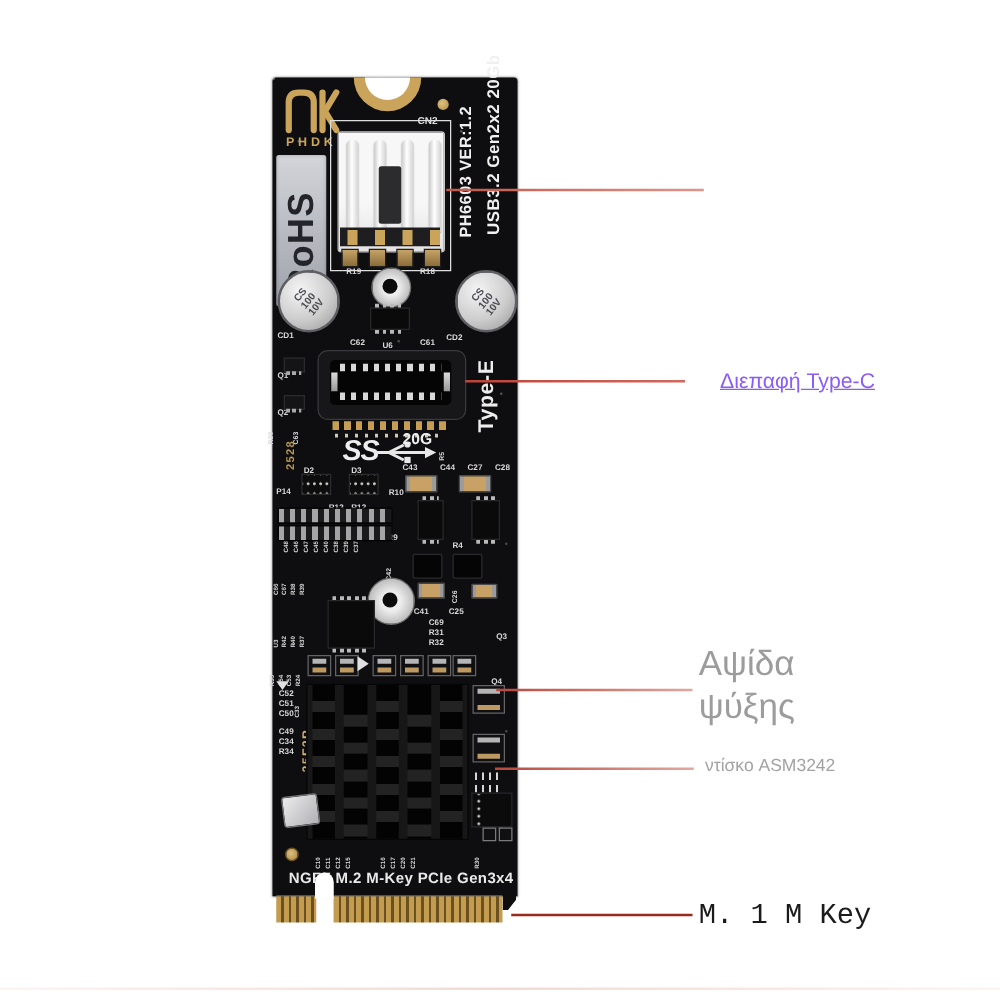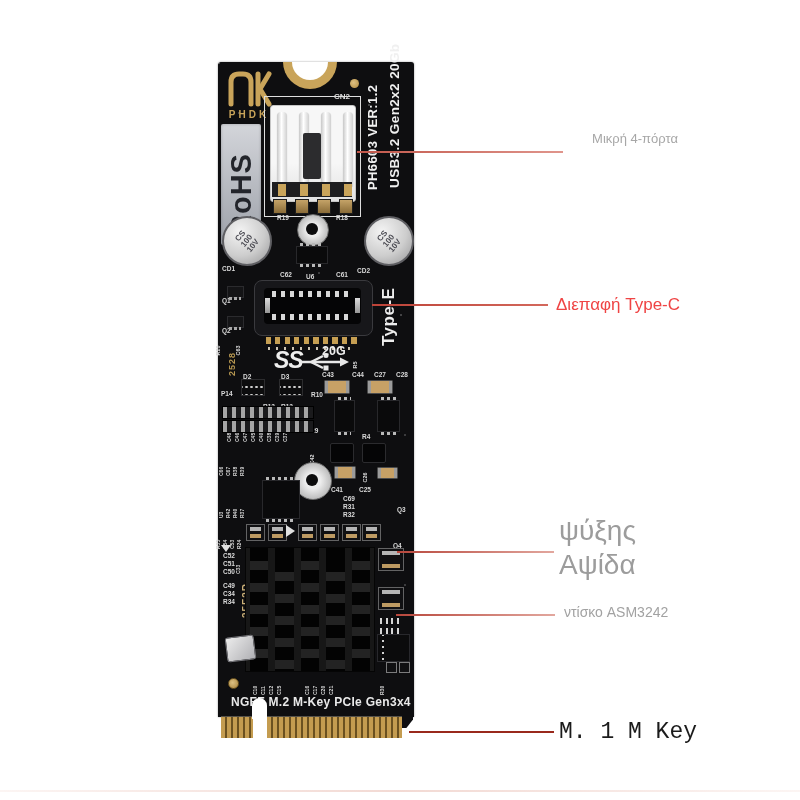--- a/index.html
+++ b/index.html
@@ -85,21 +85,21 @@
             box-shadow:20px 50px 0 rgba(255,255,255,.3),150px 42px 0 rgba(255,255,255,.3),60px 122px 0 rgba(255,255,255,.25),
                        172px 162px 0 rgba(255,255,255,.3),12px 232px 0 rgba(255,255,255,.3),182px 252px 0 rgba(255,255,255,.3),
                        30px 352px 0 rgba(255,255,255,.3),186px 372px 0 rgba(255,255,255,.25),16px 452px 0 rgba(255,255,255,.3),
                        186px 522px 0 rgba(255,255,255,.25),150px 642px 0 rgba(255,255,255,.3),100px 210px 0 rgba(255,255,255,.25);}
   .gold-via{position:absolute;left:228px;top:678px;width:9px;height:9px;border-radius:50%;
             background:radial-gradient(circle at 40% 40%,#dcc083,#a9843c);border:1px solid #6d5420;}
   
   .leader{position:absolute;height:2px;}
   .callout{position:absolute;color:#9b9b9b;}
   .c1{left:528px;top:131px;width:214px;text-align:center;font-size:13px;line-height:16px;color:#a7a7a7;}
-  .c2{left:556px;top:295px;font-size:17px;color:#ef4444;}
+  .c2{left:576px;top:295px;font-size:17px;color:#8b5cf6;text-decoration:underline;}
   .c3{left:559px;top:514px;font-size:28px;line-height:34px;color:#9c9c9c;}
   .c4{left:564px;top:604px;font-size:14px;color:#a2a2a2;}
   .c5{left:559px;top:719px;font-size:23px;color:#1b1b1b;font-family:"Liberation Mono",monospace;}
   .bottom-fade{position:absolute;left:0;top:790px;width:800px;height:2px;
                background:linear-gradient(90deg,rgba(240,205,195,.2),rgba(230,180,168,.5),rgba(240,205,195,.2));}
 </style>
 </head>
 <body>
 
 <div class="board">
@@ -302,30 +302,29 @@
 <div class="gold-via"></div>
 
 <div class="abs" style="left:231px;top:695px;font-size:12px;font-weight:bold;color:#e9e9e9;letter-spacing:.3px;">NGFF M.2 M-Key PCIe Gen3x4</div>
 <div class="fingers" style="left:221px;width:32px;"></div>
 <div class="fingers" style="left:267px;width:135px;"></div>
 <div class="edge-notch"></div>
 <div class="edge-stub"></div>
 
 <div class="leader" style="left:357px;top:151px;width:206px;background:linear-gradient(90deg,#c2574a,#e0958c);"></div>
 <div class="callout c1">
-  <div>Μικρή 4-πόρτα</div>
 </div>
 
 <div class="leader" style="left:372px;top:304px;width:176px;background:linear-gradient(90deg,#bd4338,#d3685c);"></div>
 <div class="callout c2">Διεπαφή Type-C</div>
 
 <div class="leader" style="left:397px;top:551px;width:157px;background:linear-gradient(90deg,#b8473c,#e2a79e);"></div>
 <div class="callout c3">
+  <div>Αψίδα</div>
   <div>ψύξης</div>
-  <div>Αψίδα</div>
 </div>
 
 <div class="leader" style="left:396px;top:614px;width:159px;background:linear-gradient(90deg,#b8473c,#e2a79e);"></div>
 <div class="callout c4">ντίσκο ASM3242</div>
 
 <div class="leader" style="left:409px;top:731px;width:145px;background:#99291c;"></div>
 <div class="callout c5">M. 1 M Key</div>
 
 <div class="bottom-fade"></div>
 

